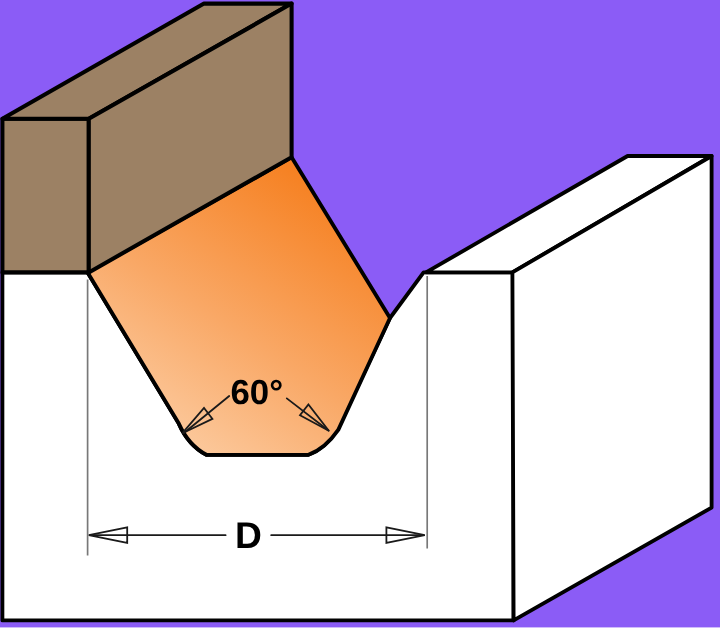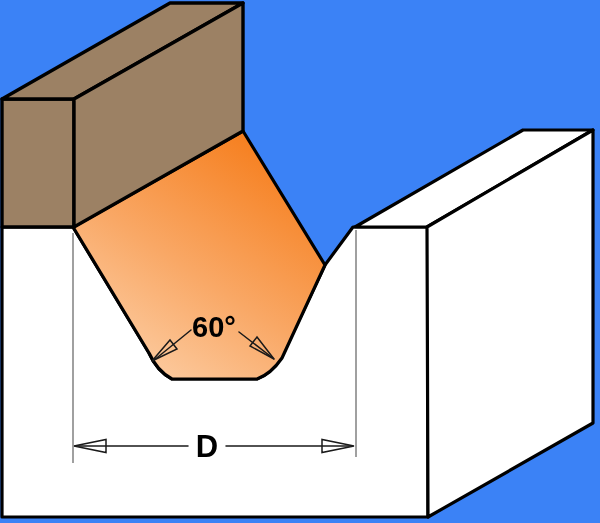--- a/index.html
+++ b/index.html
@@ -1,16 +1,16 @@
 <!DOCTYPE html>
 <html><head>
 <meta charset="utf-8">
 <style>
   html,body{margin:0;padding:0;background:#ffffff;}
-  .stage{width:600px;height:523px;position:relative;background:#3b82f6;overflow:hidden;}
+  .stage{width:600px;height:523px;position:relative;background:#8b5cf6;overflow:hidden;}
   svg{display:block;}
   text{font-family:"Liberation Sans","DejaVu Sans",sans-serif;font-weight:bold;fill:#000000;}
   .lbl-angle{font-size:29px;}
   .lbl-dim{font-size:31px;}
 </style>
 </head>
 <body>
 
 <div class="stage">
 <svg width="600" height="523" viewBox="0 0 600 523">

